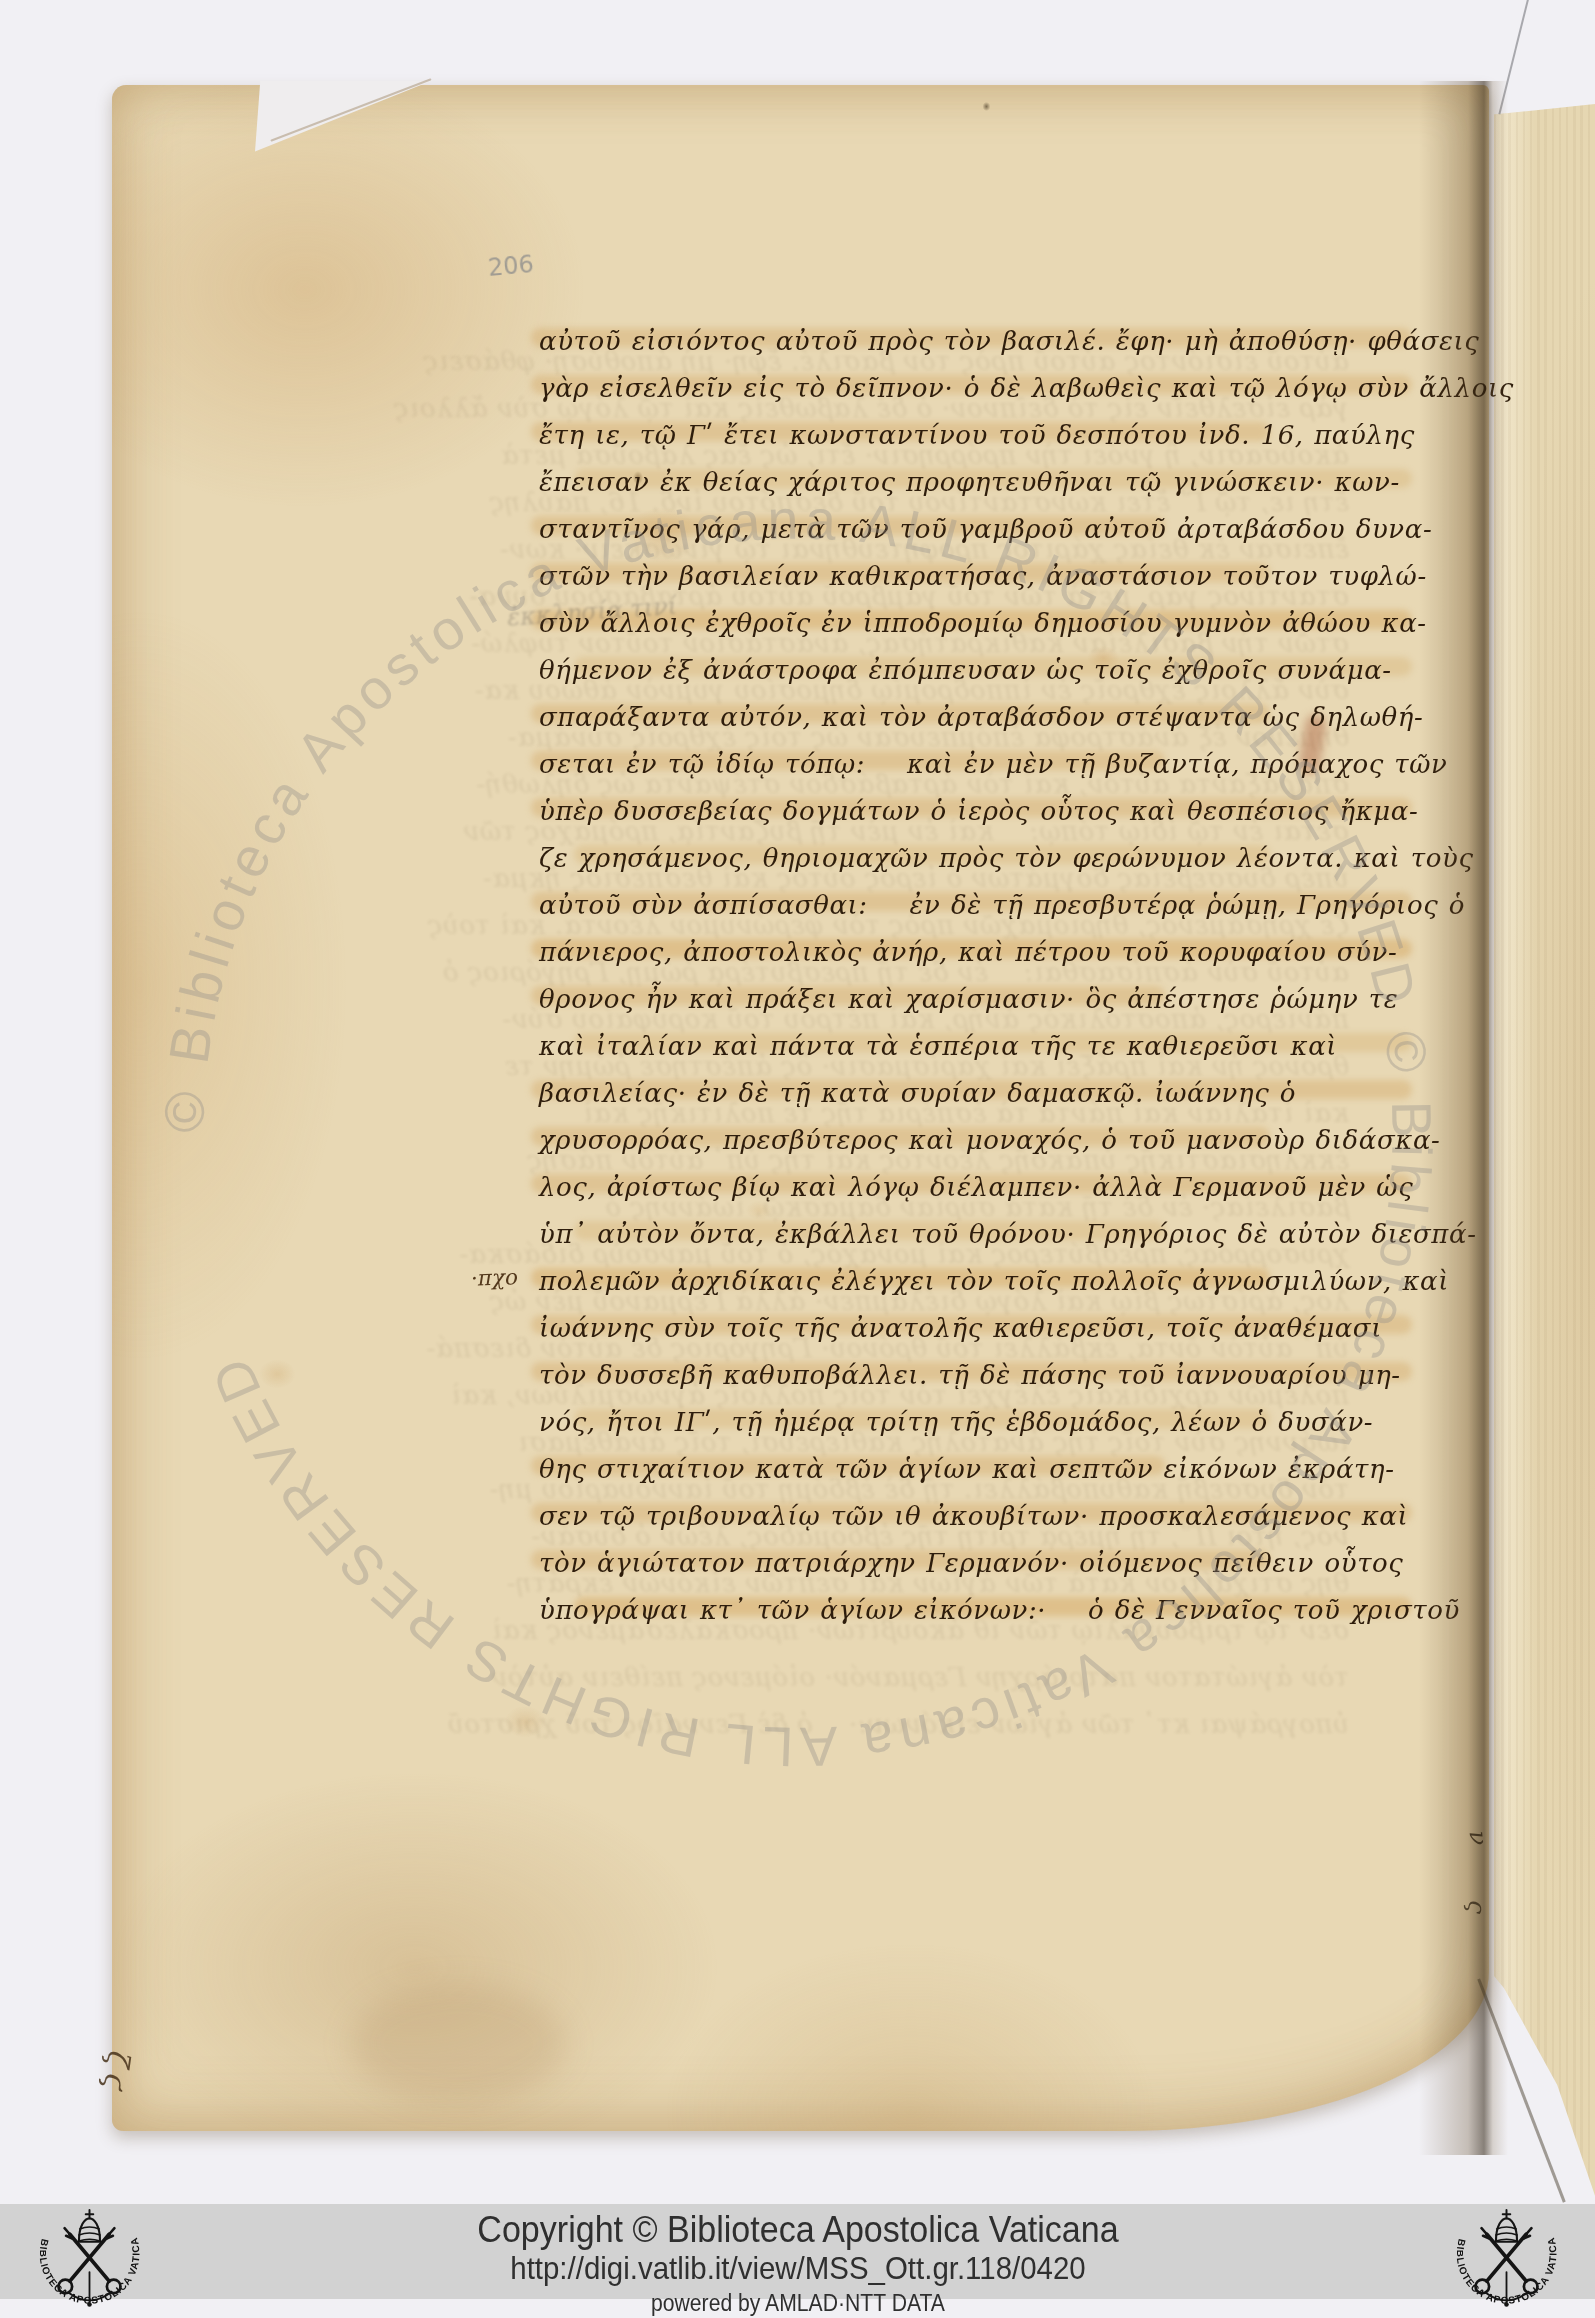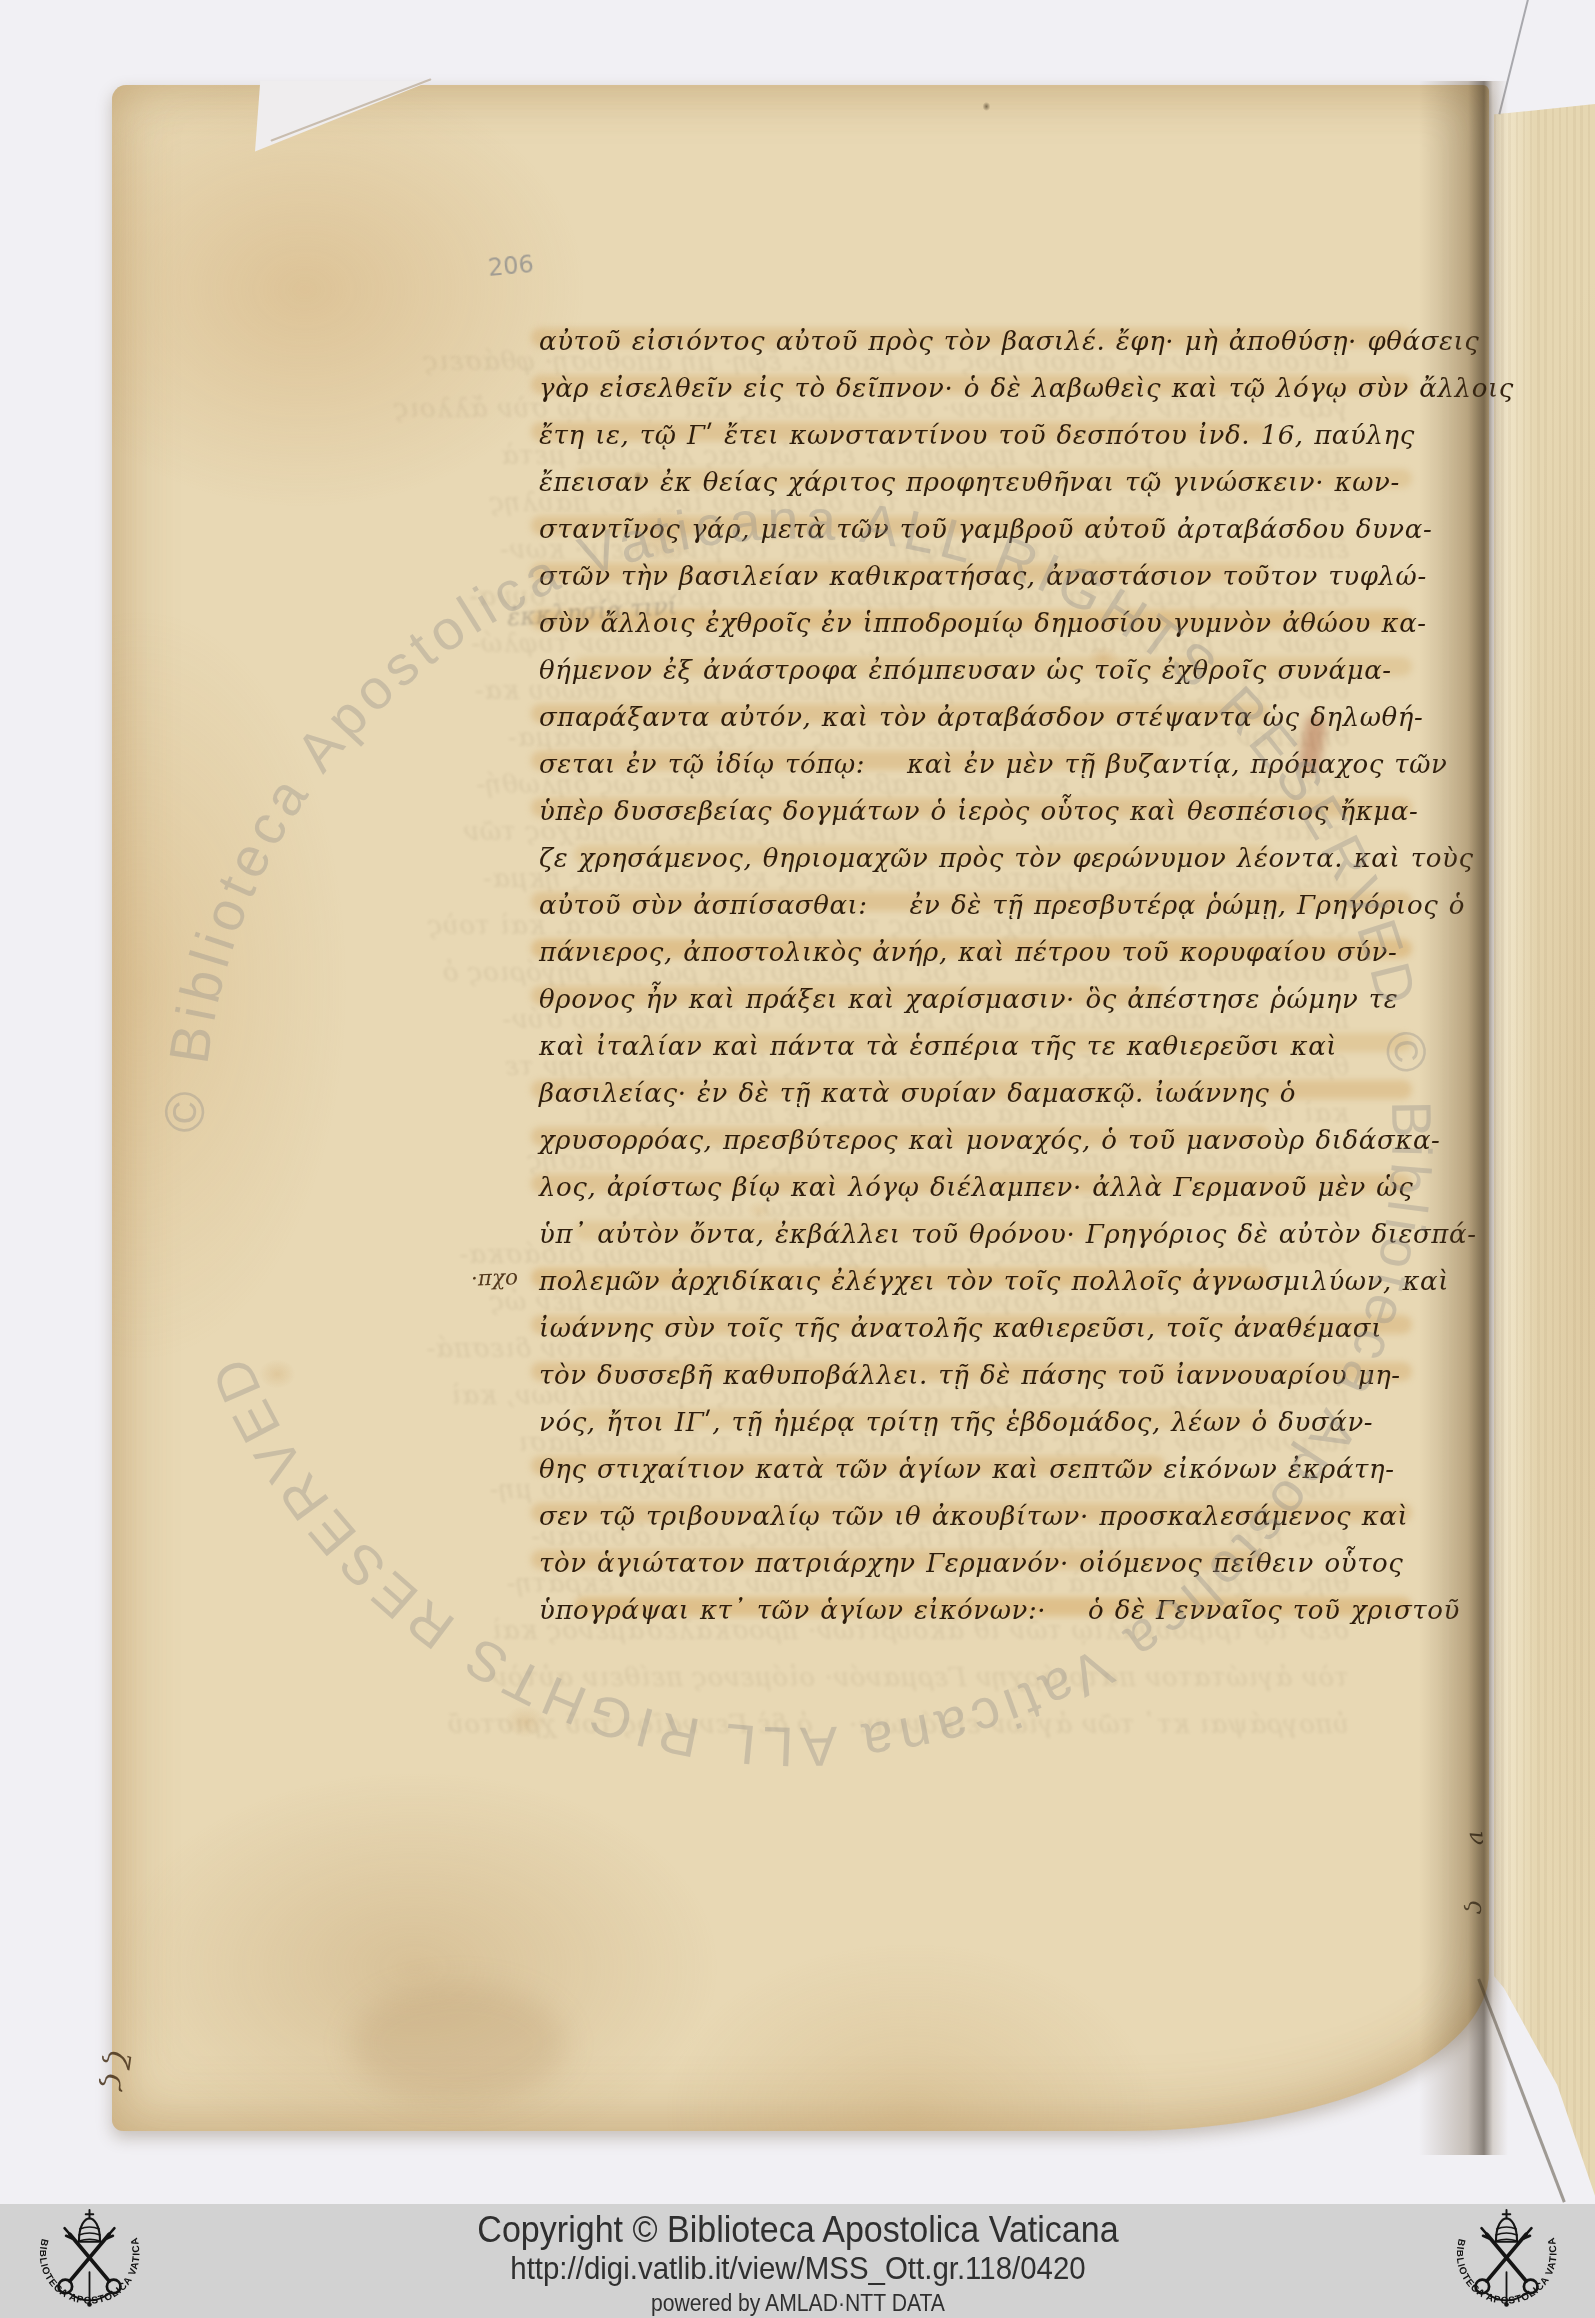--- a/index.html
+++ b/index.html
@@ -84,21 +84,21 @@
     transform:rotate(8deg);letter-spacing:6.4px;}
   .gutter-mark-1{position:absolute;left:1471px;top:1824px;z-index:7;color:#2e2212;opacity:.8;
     font-family:"DejaVu Serif",serif;font-style:italic;font-size:24px;transform:rotate(84deg);}
   .gutter-mark-2{position:absolute;left:1470px;top:1893px;z-index:7;color:#2e2212;opacity:.75;
     font-family:"DejaVu Serif",serif;font-style:italic;font-size:24px;transform:rotate(96deg);}
 
   
   .wm{position:absolute;left:0;top:0;z-index:8;pointer-events:none;}
 
   
-  .footer{position:absolute;left:0;top:2204px;width:1596px;height:114px;background:#d2d2d2;z-index:10;}
+  .footer{position:absolute;left:0;top:2204px;width:1596px;height:95px;background:#d2d2d2;z-index:10;}
   .footer-line{display:block;text-align:center;color:#2f2f2f;transform:scaleX(.92);transform-origin:50% 50%;
     font-family:"Liberation Sans",sans-serif;}
   .f1{margin-top:6.4px;font-size:37px;line-height:40px;}
   .f2{font-size:32px;line-height:37px;}
   .f3{font-size:23px;line-height:32px;}
   .logo{position:absolute;top:2207px;width:121px;height:121px;z-index:11;}
   .logo-left{left:29px;}
   .logo-right{left:1446px;}
 </style>
 </head>

